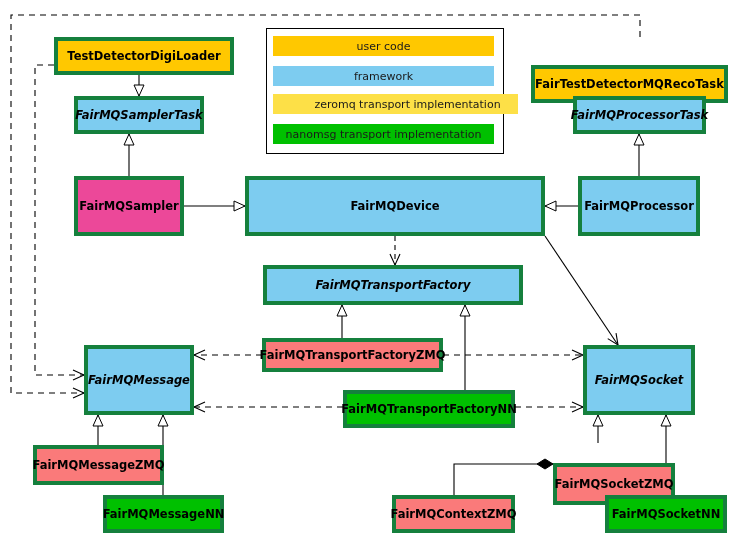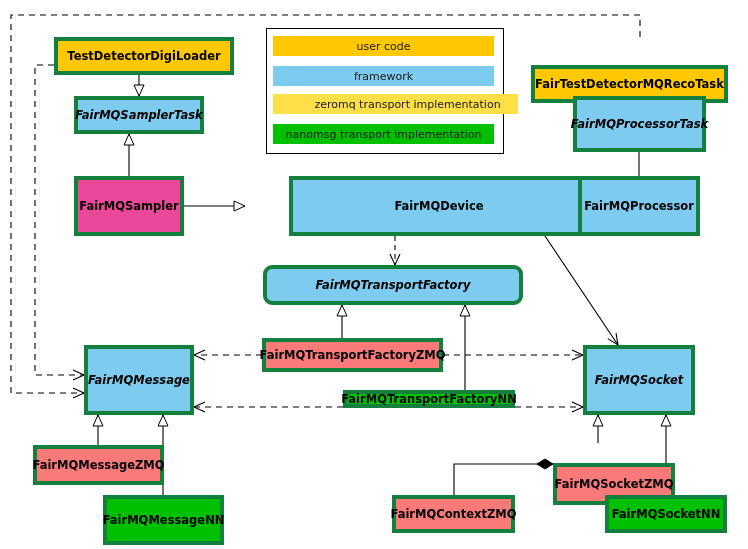--- a/index.html
+++ b/index.html
@@ -76,31 +76,31 @@
       <path d="M666,495 L666,415" marker-end="url(#hollowTri)"></path>
 
       <path d="M454,495 L454,464 L553,464" marker-end="url(#blackDiamond)"></path>
     </g>
   </svg>
 
   <div id="nodes">
       <div class="node" style="left: 54px; top: 37px; width: 180px; height: 38px; background: rgb(255, 200, 0);">TestDetectorDigiLoader</div>
       <div class="node iface" style="left: 74px; top: 96px; width: 130px; height: 38px; background: rgb(125, 204, 240);">FairMQSamplerTask</div>
       <div class="node" style="left: 531px; top: 37px; width: 197px; height: 38px; background: rgb(255, 200, 0); margin-top: 28px;">FairTestDetectorMQRecoTask</div>
-      <div class="node iface" style="left: 573px; top: 96px; width: 133px; height: 56px; background: rgb(125, 204, 240);">FairMQProcessorTask</div>
+      <div class="node iface" style="left: 573px; top: 96px; width: 133px; height: 38px; background: rgb(125, 204, 240);">FairMQProcessorTask</div>
       <div class="node" style="left: 74px; top: 176px; width: 110px; height: 60px; background: #ec4899;">FairMQSampler</div>
-      <div class="node" style="left: 245px; top: 176px; width: 300px; height: 60px; background: rgb(125, 204, 240); margin-left: 44px;">FairMQDevice</div>
+      <div class="node" style="left: 245px; top: 176px; width: 300px; height: 60px; background: rgb(125, 204, 240);">FairMQDevice</div>
       <div class="node" style="left: 578px; top: 176px; width: 122px; height: 60px; background: rgb(125, 204, 240);">FairMQProcessor</div>
-      <div class="node iface" style="left: 263px; top: 265px; width: 260px; height: 40px; background: rgb(125, 204, 240); border-radius: 9px;">FairMQTransportFactory</div>
+      <div class="node iface" style="left: 263px; top: 265px; width: 260px; height: 40px; background: rgb(125, 204, 240);">FairMQTransportFactory</div>
       <div class="node" style="left: 262px; top: 338px; width: 181px; height: 34px; background: rgb(250, 122, 122);">FairMQTransportFactoryZMQ</div>
-      <div class="node" style="left: 343px; top: 390px; width: 172px; height: 18px; background: rgb(0, 192, 0);">FairMQTransportFactoryNN</div>
+      <div class="node" style="left: 343px; top: 390px; width: 172px; height: 38px; background: rgb(0, 192, 0);">FairMQTransportFactoryNN</div>
       <div class="node iface" style="left: 84px; top: 345px; width: 110px; height: 70px; background: rgb(125, 204, 240);">FairMQMessage</div>
       <div class="node iface" style="left: 583px; top: 345px; width: 112px; height: 70px; background: rgb(125, 204, 240);">FairMQSocket</div>
       <div class="node" style="left: 33px; top: 445px; width: 131px; height: 40px; background: rgb(250, 122, 122);">FairMQMessageZMQ</div>
-      <div class="node" style="left: 103px; top: 495px; width: 121px; height: 50px; background: rgb(0, 192, 0);">FairMQMessageNN</div>
+      <div class="node" style="left: 103px; top: 495px; width: 121px; height: 38px; background: rgb(0, 192, 0);">FairMQMessageNN</div>
       <div class="node" style="left: 553px; top: 443px; width: 122px; height: 42px; background: rgb(250, 122, 122); margin-top: 20px;">FairMQSocketZMQ</div>
       <div class="node" style="left: 392px; top: 495px; width: 123px; height: 38px; background: rgb(250, 122, 122); text-align: right;">FairMQContextZMQ</div>
       <div class="node" style="left: 605px; top: 495px; width: 122px; height: 38px; background: rgb(0, 192, 0); text-align: center;">FairMQSocketNN</div>
     </div>
 
   <div class="legend-box" style="left:266px;top:28px;width:238px;height:126px;"></div>
   <div id="legend-items">
       <div class="legend-item" style="left: 273px; top: 36px; width: 221px; height: 20px; background: rgb(255, 200, 0);">user code</div>
       <div class="legend-item" style="left: 273px; top: 66px; width: 221px; height: 20px; background: rgb(125, 204, 240);">framework</div>
       <div class="legend-item" style="left: 273px; top: 94px; width: 221px; height: 20px; background: #fde047; padding-left: 24px;">zeromq transport implementation</div>

